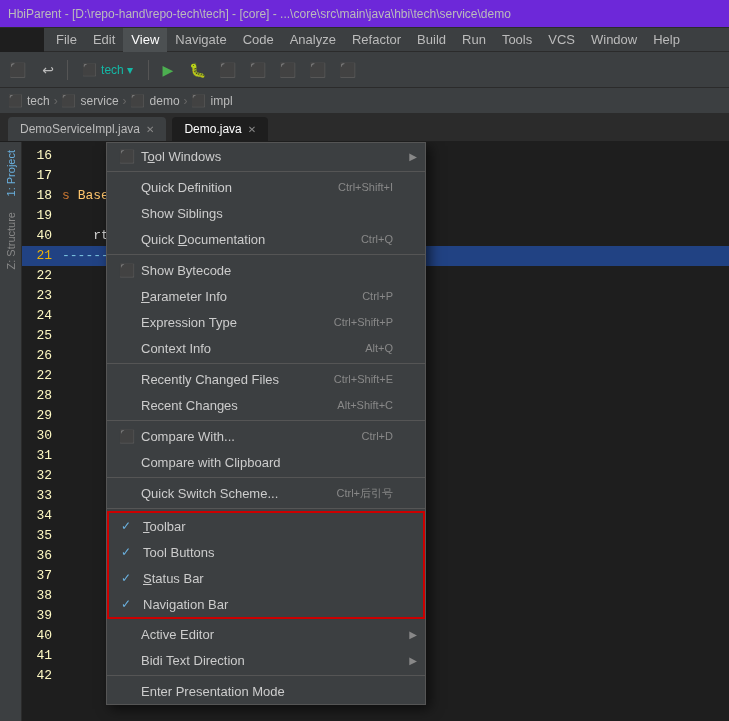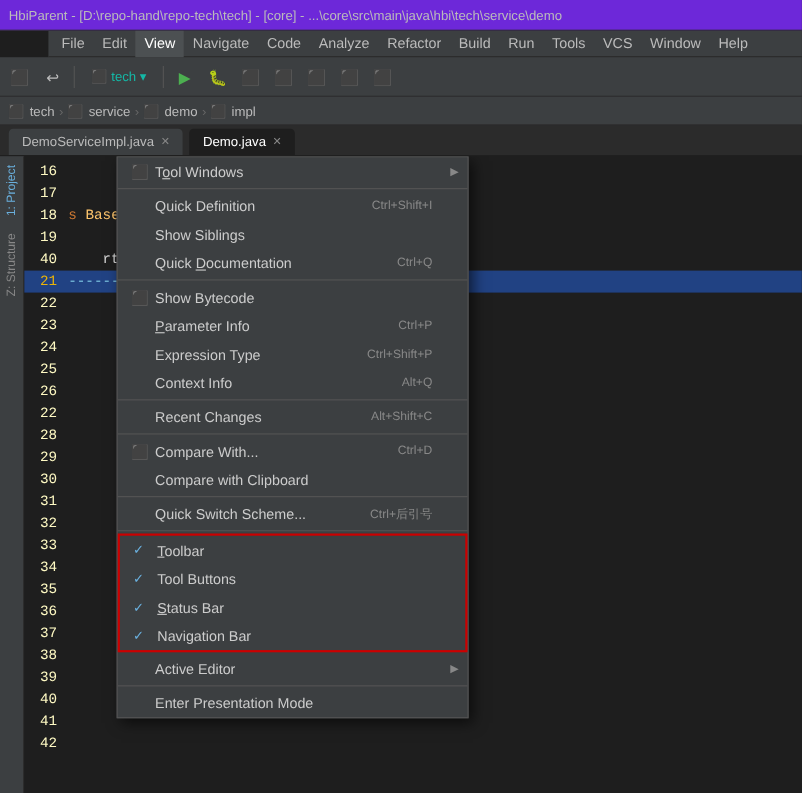--- a/index.html
+++ b/index.html
@@ -499,20 +499,25 @@
 
         <div class="menu-section-item">
           <span class="check-mark"></span>
           <span>Context Info</span>
           <span class="shortcut">Alt+Q</span>
         </div>
 
         <div class="menu-separator"></div>
 
 
+        <div class="menu-section-item">
+          <span class="check-mark"></span>
+          <span>Recently Changed Files</span>
+          <span class="shortcut">Ctrl+Shift+E</span>
+        </div>
 
         <div class="menu-section-item">
           <span class="check-mark"></span>
           <span>Recent Changes</span>
           <span class="shortcut">Alt+Shift+C</span>
         </div>
 
         <div class="menu-separator"></div>
 
         <div class="menu-section-item">
@@ -553,20 +558,24 @@
             <span class="check-mark" style="color:#6ab0de;">✓</span>
             <span>Navigation Bar</span>
           </div>
         </div>
 
         <div class="menu-section-item has-submenu">
           <span class="check-mark"></span>
           <span>Active Editor</span>
         </div>
 
+        <div class="menu-section-item has-submenu">
+          <span class="check-mark"></span>
+          <span>Bidi Text Direction</span>
+        </div>
 
         <div class="menu-separator"></div>
 
         <div class="menu-section-item">
           <span class="check-mark"></span>
           <span>Enter Presentation Mode</span>
         </div>
 
       </div>
     </div>

